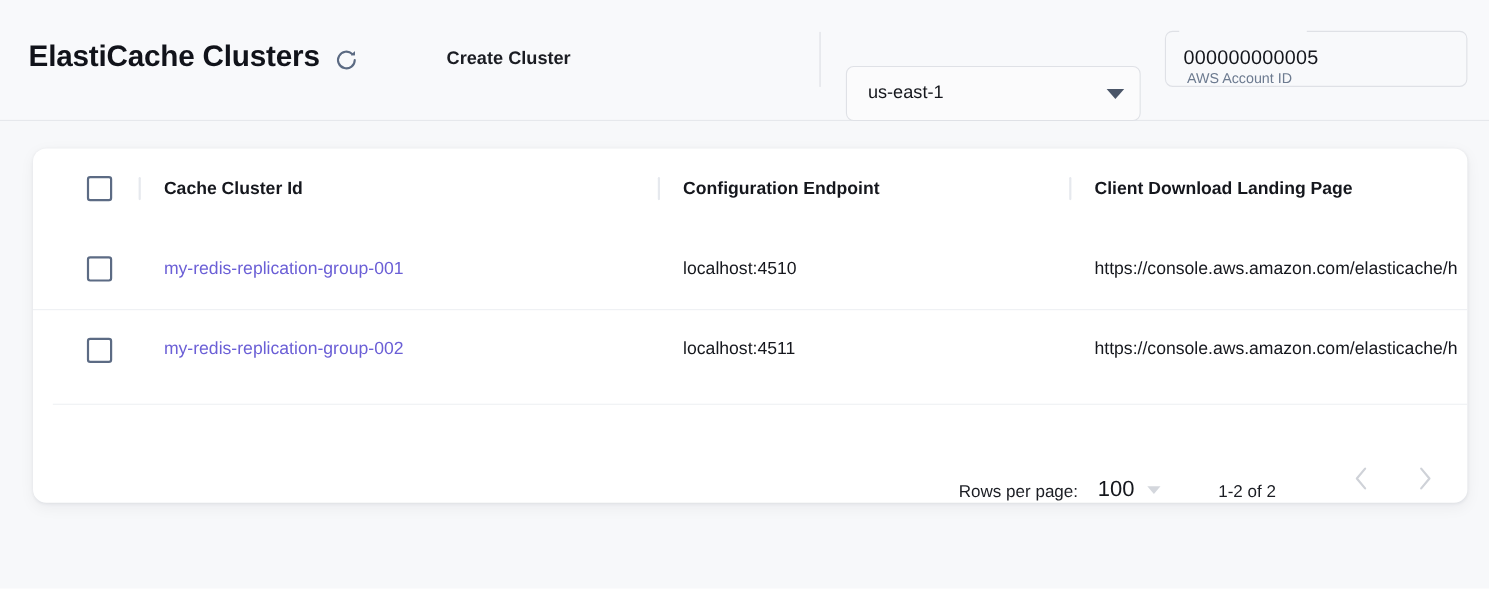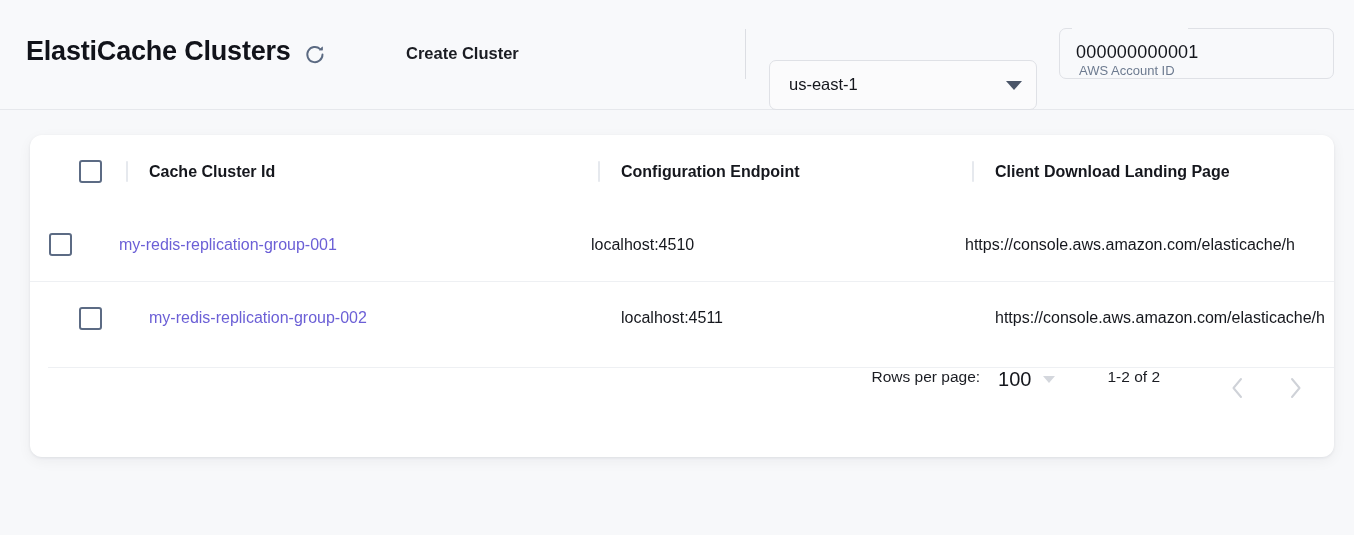--- a/index.html
+++ b/index.html
@@ -193,21 +193,21 @@
 
   .row {
     position: relative;
     display: flex;
     align-items: center;
     height: 73px;
     box-sizing: border-box;
   }
   .row.head { height: 73px; }
   .row.data { border-top: 1px solid #eef0f3; }
-  .row.data.first { border-top: none; justify-content: center; }
+  .row.data.first { border-top: none; }
   .rows-bottom-border {
     position: absolute;
     left: 18px;
     right: 0;
     top: 232px;
     height: 1px;
     background: #eef0f3;
   }
 
   .cell-check {
@@ -263,21 +263,21 @@
   }
 
   
   .pagination {
     position: absolute;
     left: 0;
     right: 0;
     top: 233px;
     height: 89px;
     display: flex;
-    align-items: flex-start;
+    align-items: flex-end;
     justify-content: flex-end;
     padding-right: 18px;
     box-sizing: border-box;
   }
   .rpp-label {
     font-size: 15.5px;
     color: #1b1d23;
     margin-right: 18px;
   }
   .rpp-select {
@@ -339,21 +339,21 @@
 
   <div class="region-select">
     <span class="value">us-east-1</span>
     <span class="caret"></span>
   </div>
 
   <div class="account-field">
     <span class="outline"></span>
     <span class="notch"></span>
     <span class="flabel">AWS Account ID</span>
-    <span class="value">000000000001</span>
+    <span class="value">000000000005</span>
   </div>
 
 </div>
 
 <div class="card">
   <div class="table">
 
     <div class="row head">
       <div class="cell-check">
         <div class="checkbox"></div>

